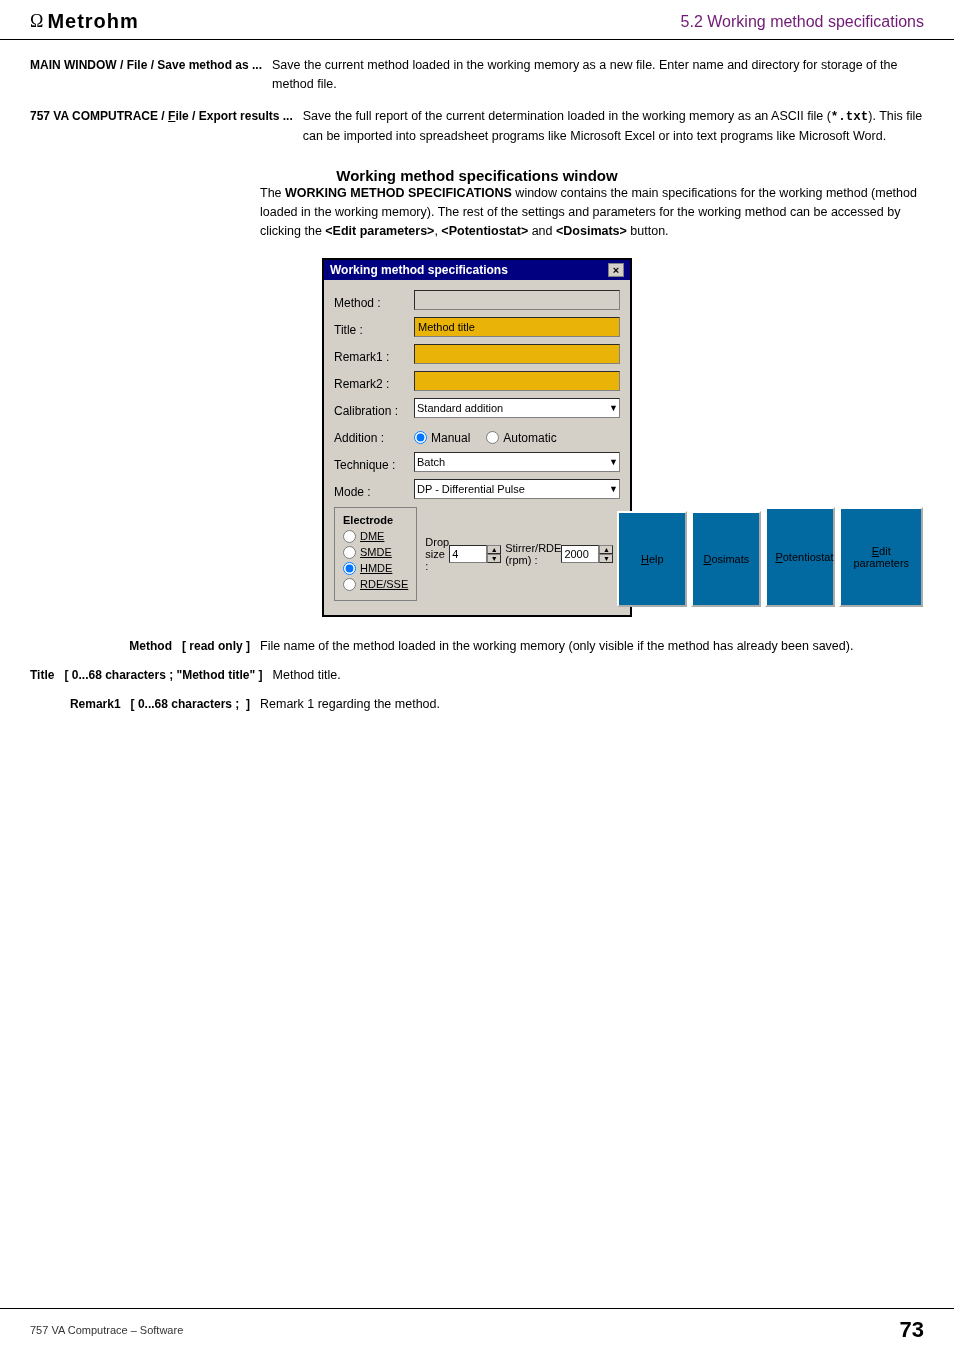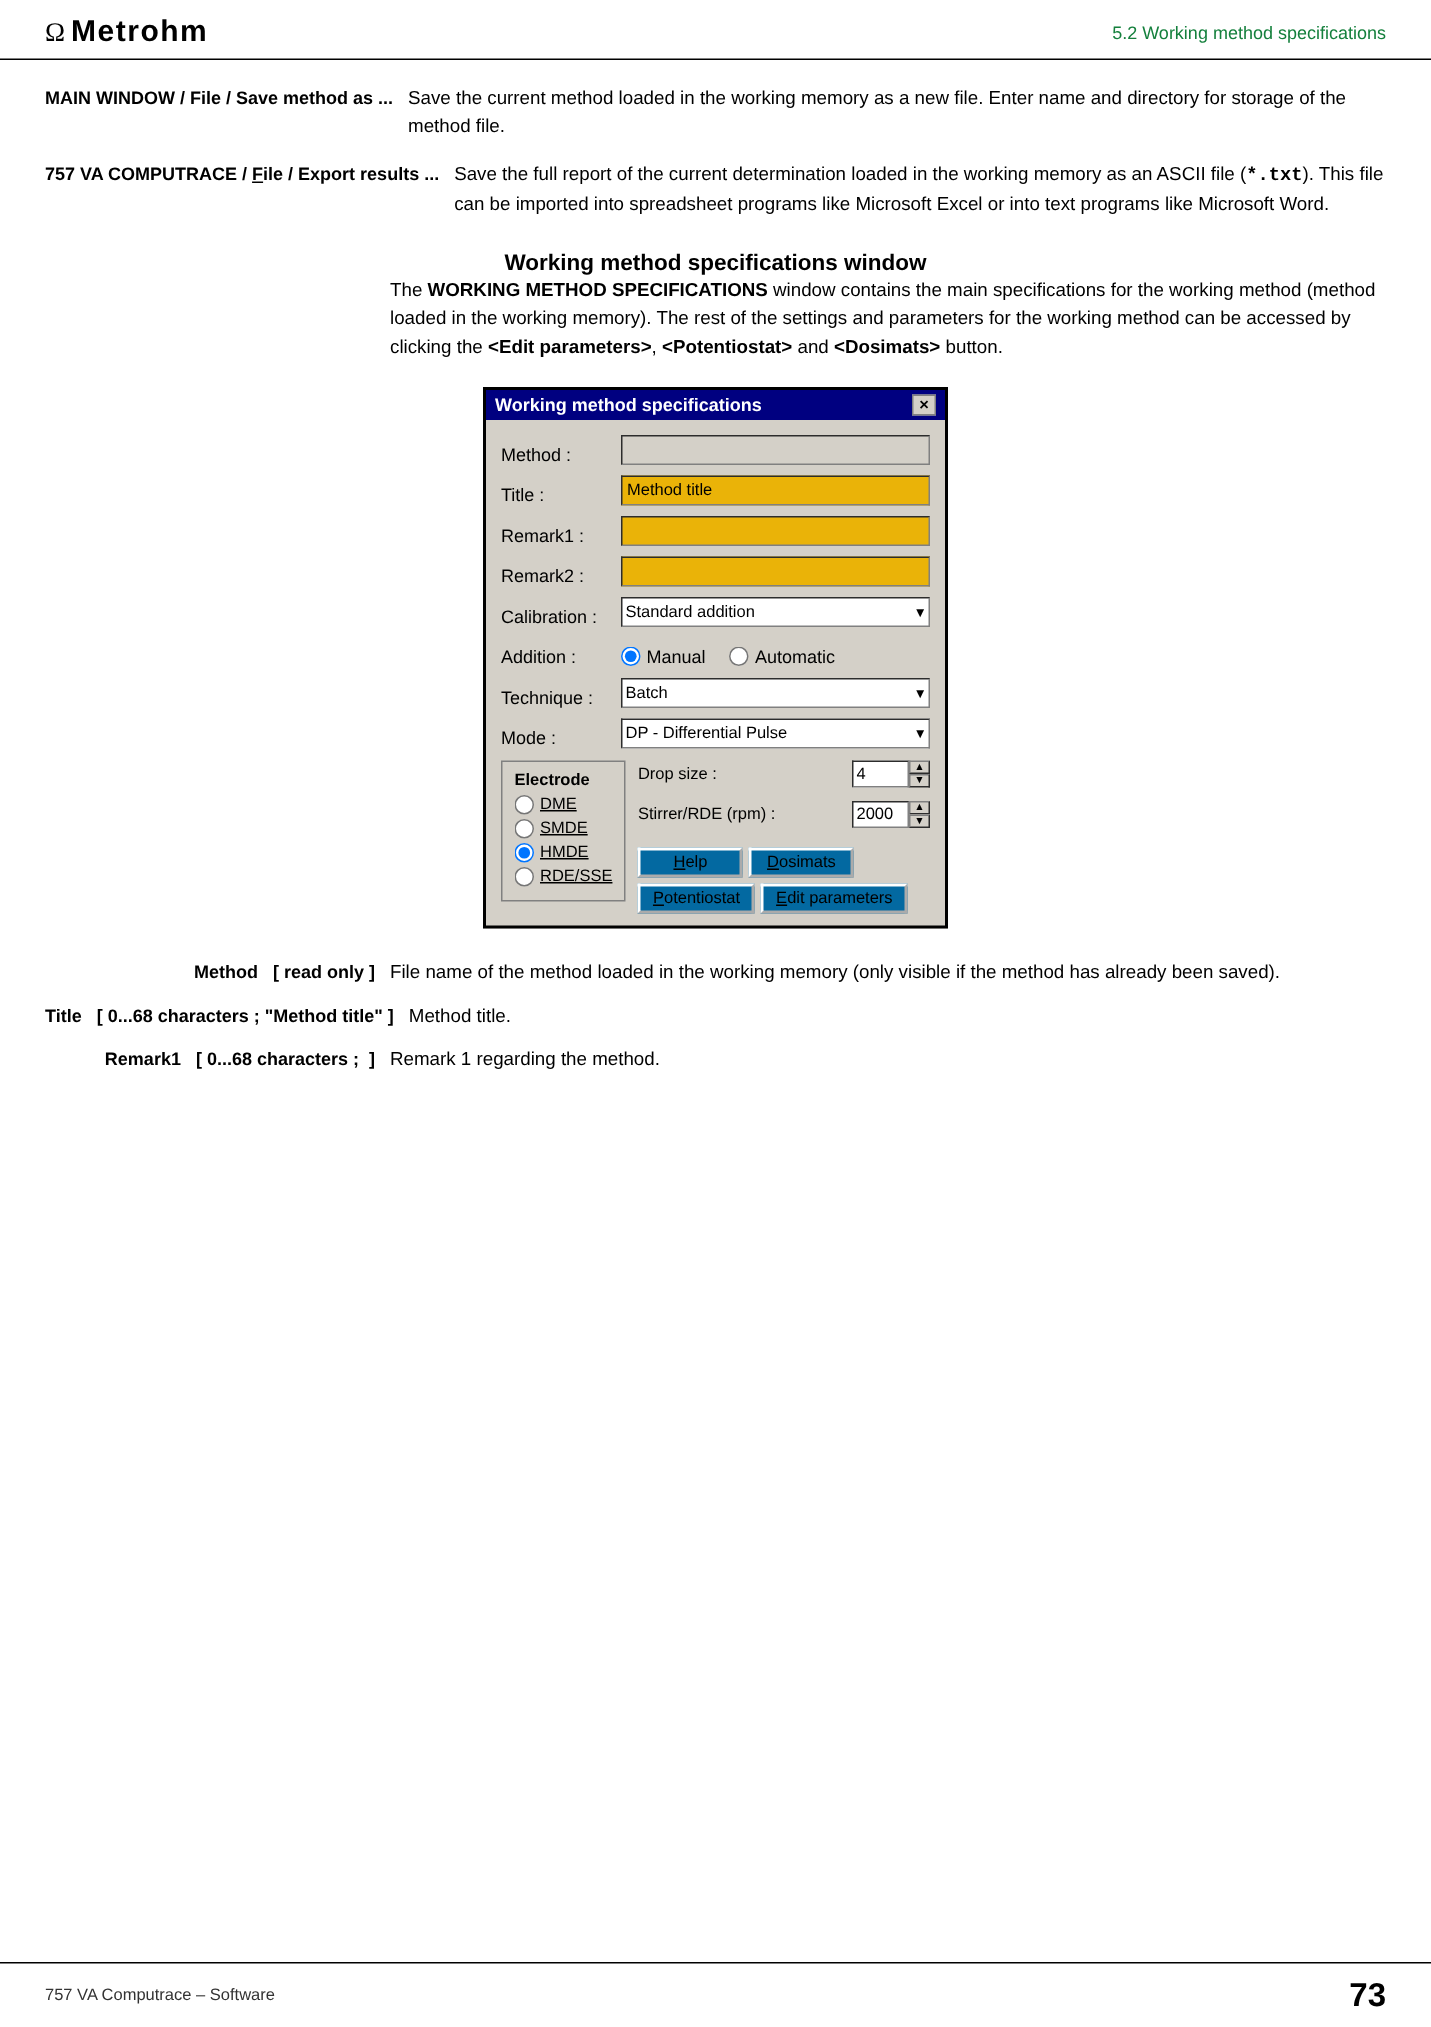--- a/index.html
+++ b/index.html
@@ -43,22 +43,22 @@
     }
 
     .logo-text {
       font-size: 20px;
       font-weight: bold;
       color: #000;
       letter-spacing: 1px;
     }
 
     .header-right {
-      font-size: 12px;
-      color: #15803d;
+      font-size: 16px;
+      color: #701a75;
     }
 
     
     .footer {
       position: absolute;
       bottom: 0;
       left: 0;
       right: 0;
       display: flex;
       justify-content: space-between;
@@ -469,21 +469,21 @@
                 </label>
                 <label class="electrode-radio">
                   <input type="radio" name="electrode" checked="" style=""> HMDE
                 </label>
                 <label class="electrode-radio">
                   <input type="radio" name="electrode" style=""> RDE/SSE
                 </label>
               </div>
             </div>
 
-            <div style="flex:1;display:flex;flex-direction:column;gap:4px;">
+            <div style="flex:1;display:flex;flex-direction:row;gap:4px;">
 
               <div class="spinbox-row">
                 <span class="spinbox-label">Drop size :</span>
                 <div class="spinbox-wrapper">
                   <input class="spinbox-input" type="text" value="4" style="">
                   <div class="spinbox-btns">
                     <div class="spinbox-btn">▲</div>
                     <div class="spinbox-btn">▼</div>
                   </div>
                 </div>

